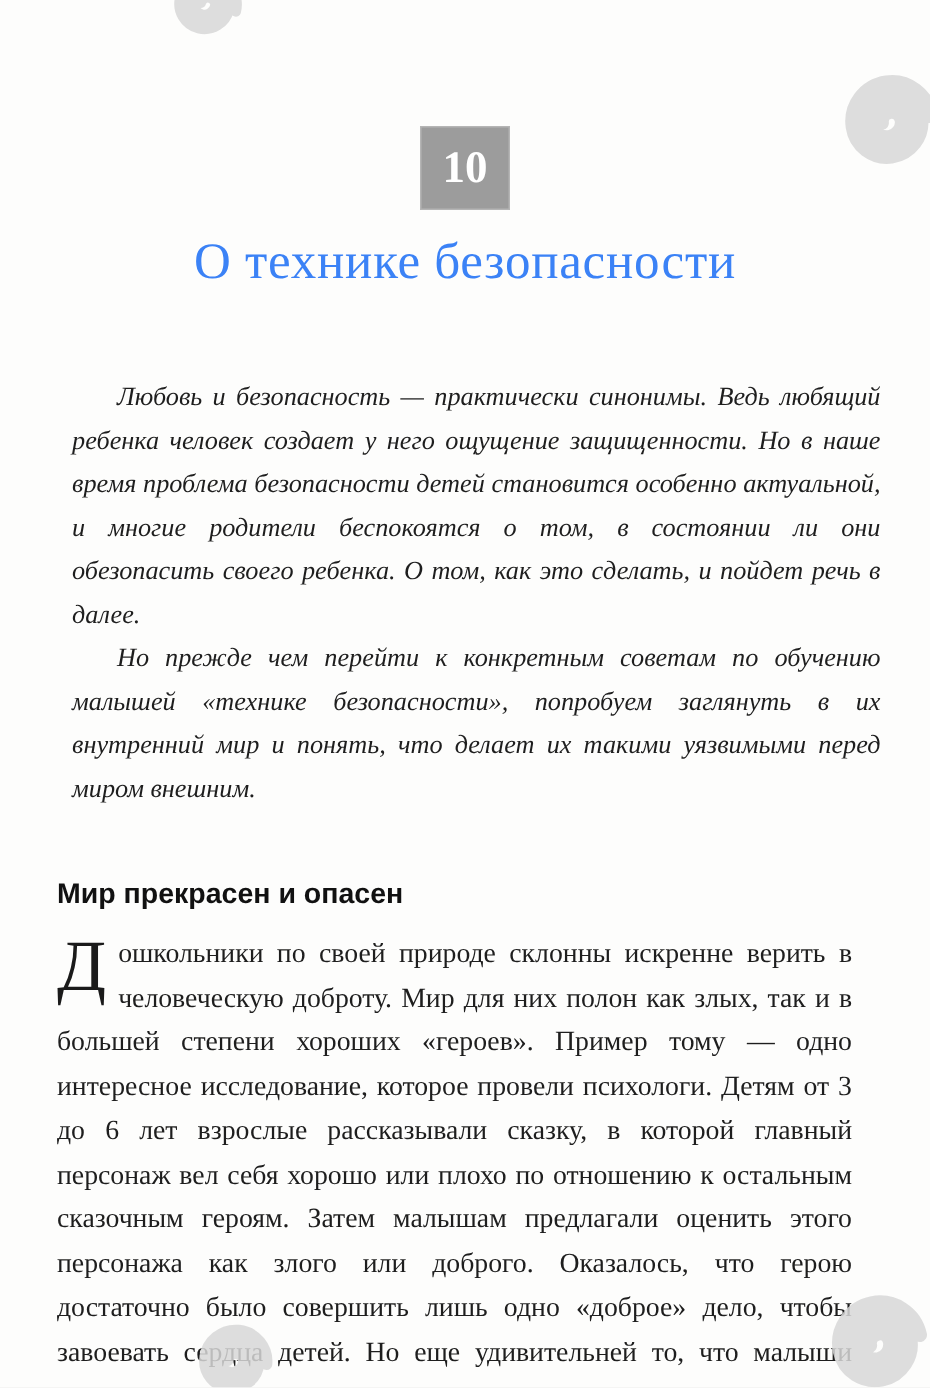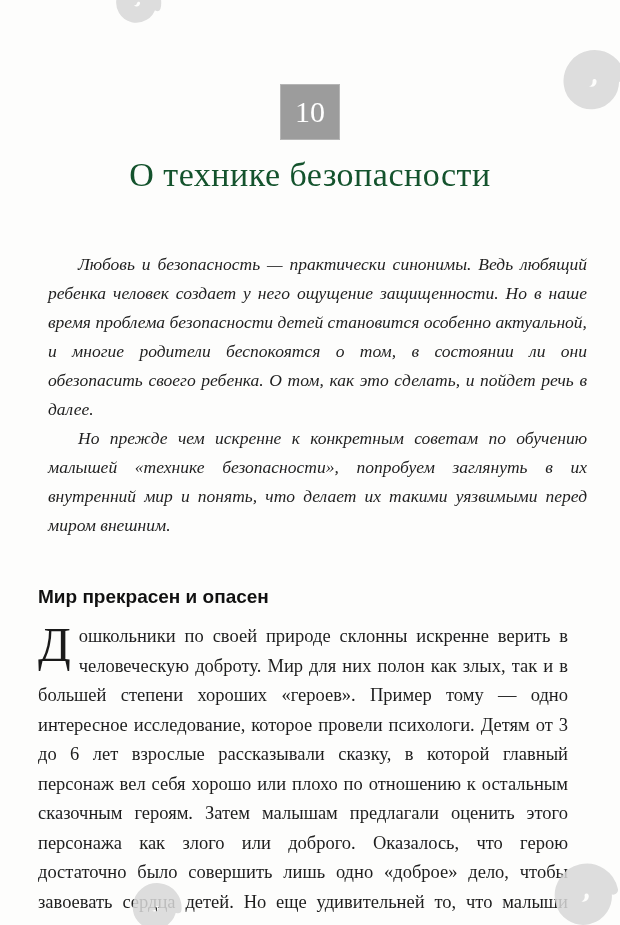--- a/index.html
+++ b/index.html
@@ -23,31 +23,31 @@
   .chapter-box{
     width:58px;height:54px;
     margin:84px auto 0;
     background:#9c9c9c;
     border:1px solid #b5b5b5;
     display:flex;align-items:center;justify-content:center;
   }
   .chapter-box .num{
     color:#ffffff;
     font-family:"Liberation Serif", serif;
-    font-weight:normal;
+    font-weight:bold;
     font-size:30px;
     line-height:1;
   }
   .page-title{
     margin-top:16px;
     text-align:center;
     font-size:34px;
     font-weight:400;
     letter-spacing:.5px;
-    color:#14532d;
+    color:#3b82f6;
   }
   .intro{
     margin:56px 33px 0 48px;
     font-style:italic;
     font-size:17.5px;
     line-height:29px;
     text-align:justify;
   }
   .intro p{margin:0;text-indent:30px;}
   .section-heading{
@@ -98,21 +98,21 @@
   </div>
 
   <div class="chapter-box">
     <span class="num">10</span>
   </div>
 
   <h1 class="page-title">О технике безопасности</h1>
 
   <div class="intro">
     <p>Любовь и безопасность — практически синонимы. Ведь любящий ребенка человек создает у него ощущение защищенности. Но в наше время проблема безопасности детей становится особенно актуальной, и многие родители беспокоятся о том, в состоянии ли они обезопасить своего ребенка. О том, как это сделать, и пойдет речь в далее.</p>
-    <p>Но прежде чем искренне к конкретным советам по обучению малышей «технике безопасности», попробуем заглянуть в их внутренний мир и понять, что делает их такими уязвимыми перед миром внешним.</p>
+    <p>Но прежде чем перейти к конкретным советам по обучению малышей «технике безопасности», попробуем заглянуть в их внутренний мир и понять, что делает их такими уязвимыми перед миром внешним.</p>
   </div>
 
   <h2 class="section-heading">Мир прекрасен и опасен</h2>
 
   <div class="body-text">
     <span class="drop-cap">Д</span><span>ошкольники по своей природе склонны искренне верить в человеческую доброту. Мир для них полон как злых, так и в большей степени хороших «героев». Пример тому — одно интересное исследование, которое провели психологи. Детям от 3 до 6 лет взрослые рассказывали сказку, в которой главный персонаж вел себя хорошо или плохо по отношению к остальным сказочным героям. Затем малышам предлагали оценить этого персонажа как злого или доброго. Оказалось, что герою достаточно было совершить лишь одно «доброе» дело, чтобы завоевать сердца детей. Но еще удивительней то, что малыши симпатизировали герою, даже если тот затем в сказке поступал плохо. Добрые детские души продолжали думать о сказочных героях по-прежнему хорошо и после нескольких таких отрицательных поступков. И толь-</span>
   </div>
 
 </div>
 

